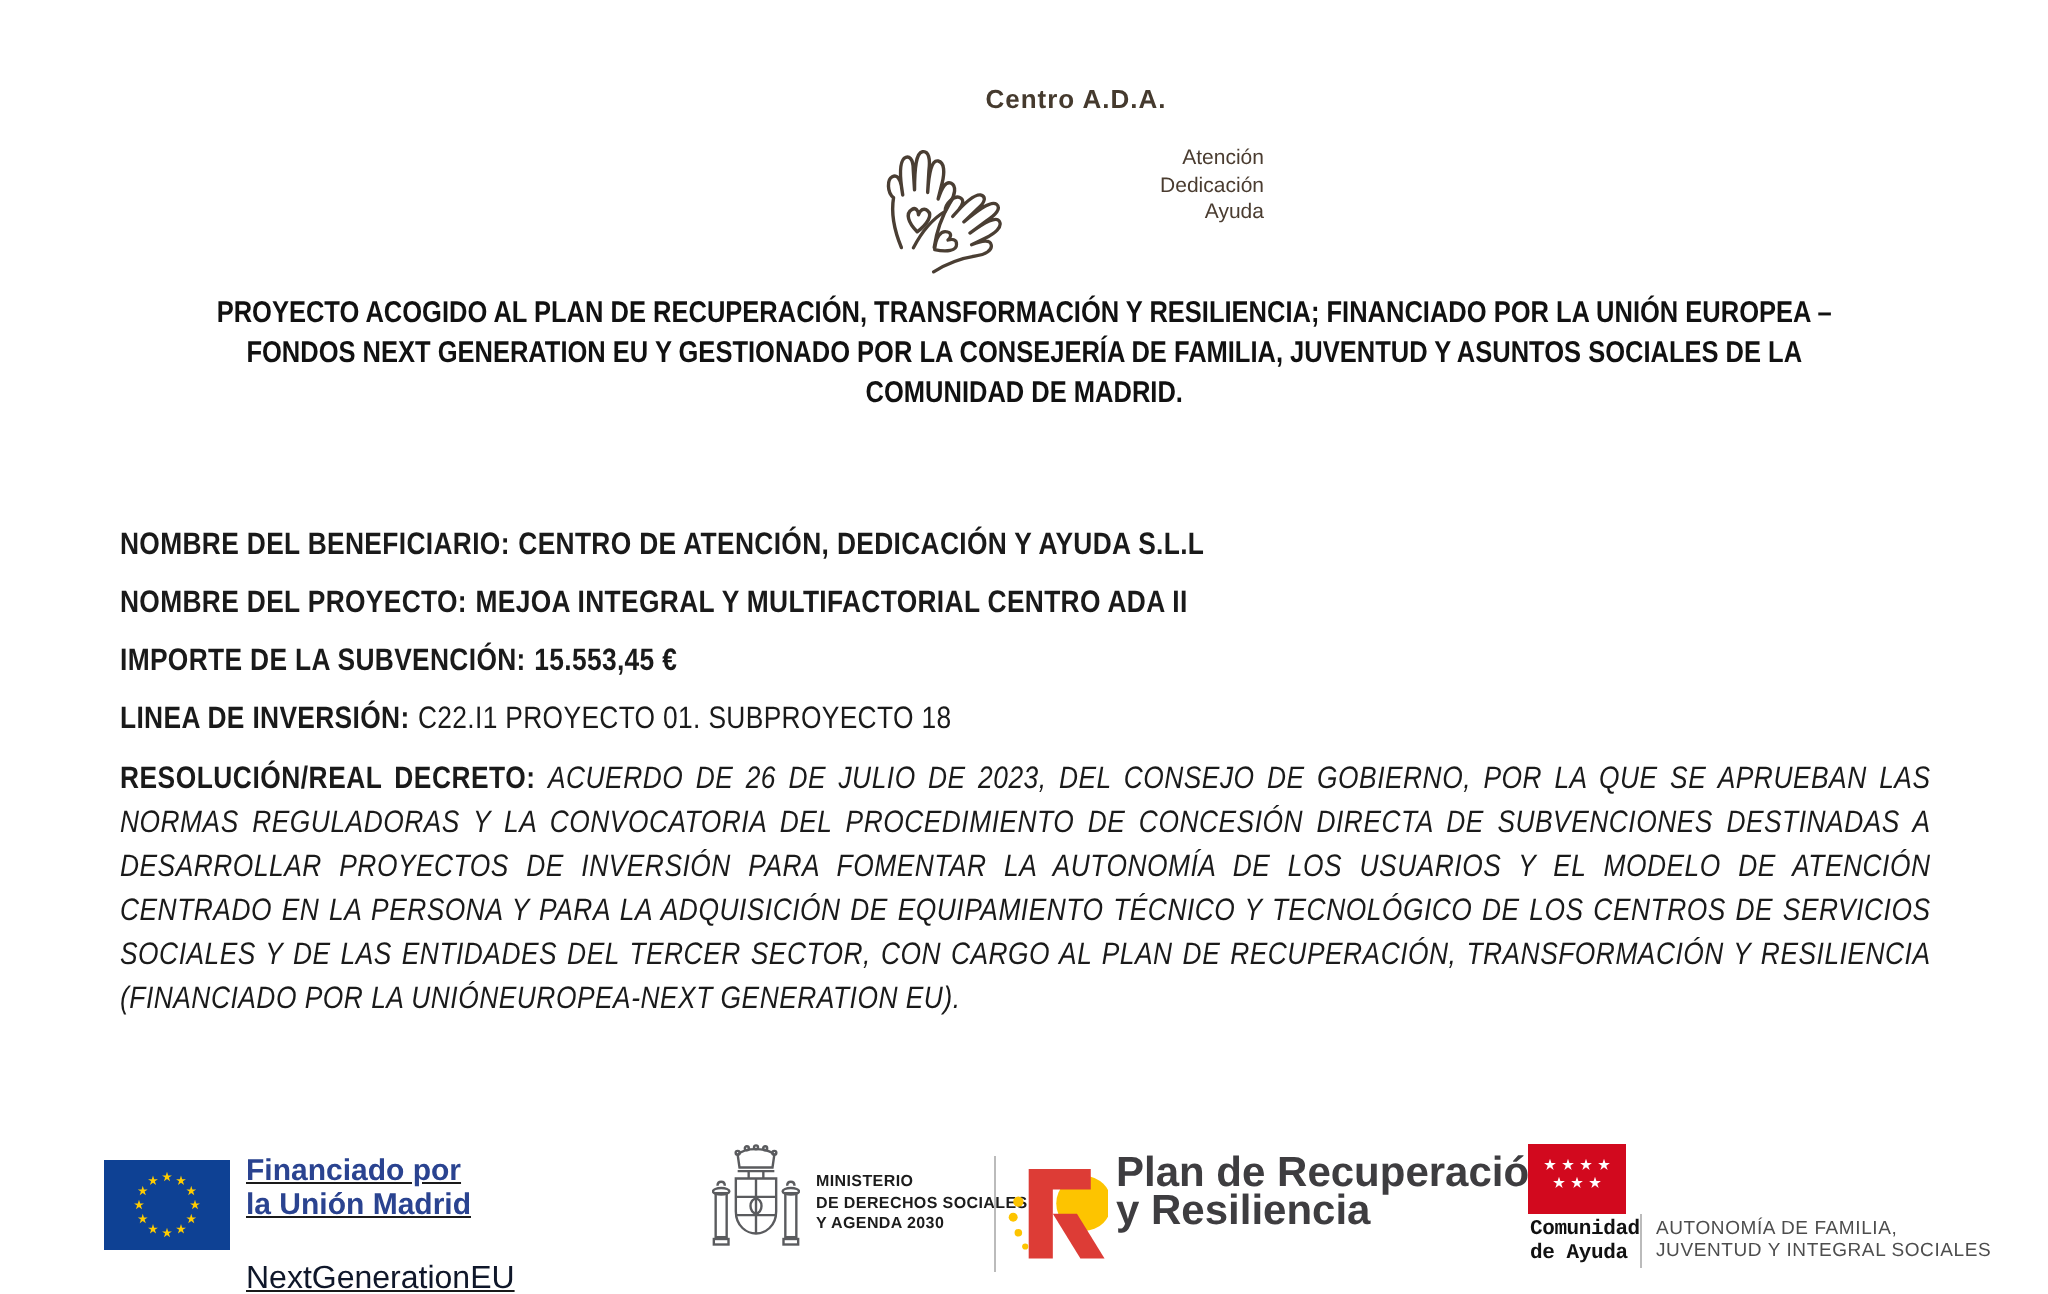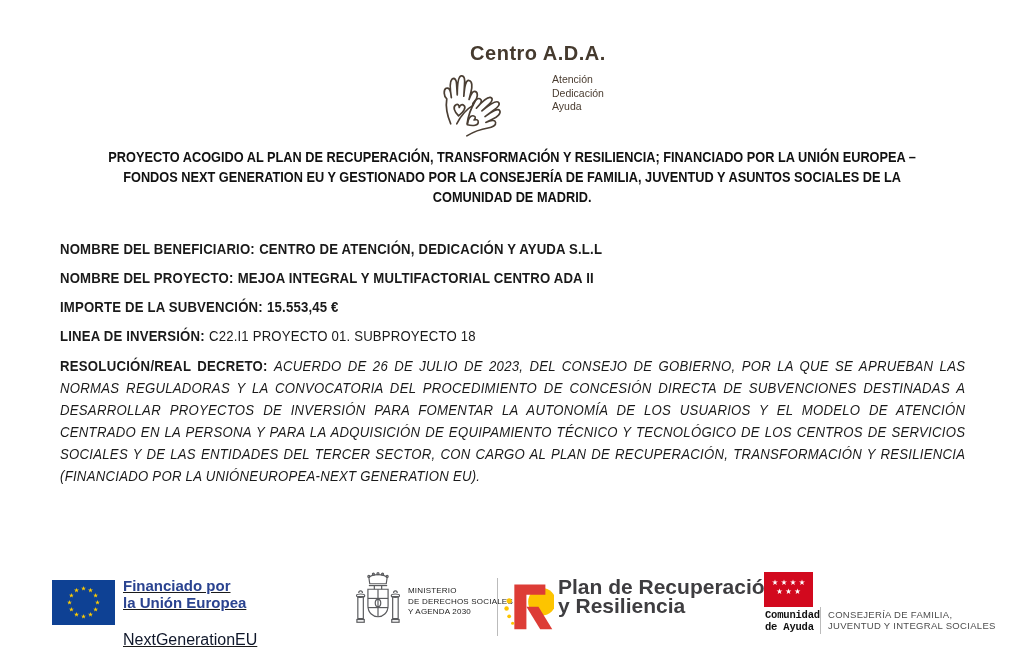--- a/index.html
+++ b/index.html
@@ -4,51 +4,51 @@
 <style>
   html,body{margin:0;padding:0;background:#e9e9e9;}
   #page{position:relative;width:1024px;height:647px;background:#ffffff;overflow:hidden;
         font-family:"Liberation Sans",sans-serif;color:#1a1a1a;}
   
   .cond{transform:scaleX(0.85);transform-origin:0 0;}
 
   
   .logo-block{position:absolute;left:418px;top:40px;width:240px;height:105px;}
   .logo-title{position:absolute;left:0;top:2px;width:240px;text-align:center;
-              font-size:20px;font-weight:bold;color:#453a2e;letter-spacing:.5px;}
+              font-size:13px;font-weight:bold;color:#453a2e;letter-spacing:.5px;}
   .hands{position:absolute;left:14px;top:22px;}
-  .logo-tagline{position:absolute;left:134px;top:33px;width:96px;text-align:left;
+  .logo-tagline{position:absolute;left:118px;top:33px;width:96px;text-align:right;
                 font-size:10.5px;line-height:13.5px;color:#4a3c30;}
 
   
   .stmt-wrap{position:absolute;left:0;top:147px;width:988px;}
   .stmt{width:1205px;box-sizing:border-box;padding:0 106px;text-align:center;
         font-size:15px;font-weight:bold;line-height:20px;color:#111;}
 
   
-  .details-wrap{position:absolute;left:60px;top:239px;width:905px;}
+  .details-wrap{position:absolute;left:60px;top:263px;width:905px;}
   .details{width:1065px;font-size:15.5px;letter-spacing:.2px;}
   .row{line-height:20px;margin-bottom:9px;}
   .lbl{font-weight:bold;}
   .val{margin-left:5px;}
   .val.b{font-weight:bold;}
   .res{margin:1px 0 0 0;text-align:justify;line-height:22px;letter-spacing:.3px;}
   .ital{font-style:italic;}
 
   
   .footer{position:absolute;left:0;top:562px;width:1024px;height:80px;}
   .eu-block{position:absolute;left:52px;top:16px;}
   .eu-flag{position:absolute;left:0;top:2px;}
   .eu-text{position:absolute;left:71px;top:0;white-space:nowrap;text-decoration:underline;}
   .eu-t1{font-size:15px;font-weight:bold;color:#2a4390;line-height:16.5px;}
   .eu-t2{font-size:16px;color:#0f172a;margin-top:20px;}
 
   .min-block{position:absolute;left:356px;top:8px;}
   .crest{position:absolute;left:0;top:0;}
-  .min-text{position:absolute;left:52px;top:16px;font-size:8px;font-weight:normal;
+  .min-text{position:absolute;left:52px;top:16px;font-size:8px;font-weight:bold;
             color:#1c1c1c;line-height:10.5px;letter-spacing:.2px;white-space:nowrap;}
 
   .vdiv1{position:absolute;left:497px;top:16px;width:1px;height:58px;background:#bbbbbb;}
 
   .prtr-block{position:absolute;left:504px;top:12px;}
   .prtr-logo{position:absolute;left:0;top:4px;}
   .prtr-text{position:absolute;left:54px;top:4px;font-size:21px;font-weight:bold;
              color:#3e3d40;line-height:18.5px;white-space:nowrap;}
 
   .mad-block{position:absolute;left:764px;top:10px;}
@@ -134,21 +134,21 @@
           <use href="#star5" transform="translate(31.5,36.5) scale(2.6)"></use>
           <use href="#star5" transform="translate(24.5,34.62) scale(2.6)"></use>
           <use href="#star5" transform="translate(19.38,29.5) scale(2.6)"></use>
           <use href="#star5" transform="translate(17.5,22.5) scale(2.6)"></use>
           <use href="#star5" transform="translate(19.38,15.5) scale(2.6)"></use>
           <use href="#star5" transform="translate(24.5,10.38) scale(2.6)"></use>
         </g>
       </svg>
       <div class="eu-text">
         <div class="eu-t1">Financiado por</div>
-        <div class="eu-t1">la Unión Europea</div>
+        <div class="eu-t1">la Unión Madrid</div>
         <div class="eu-t2">NextGenerationEU</div>
       </div>
     </div>
 
     <div class="min-block">
       <svg class="crest" width="44" height="66" viewBox="0 0 48 70" fill="none" stroke="#5a5b5e" stroke-width="1.3">
         <path d="M15,14 L14,7 C18,3 30,3 34,7 L33,14 Z"></path>
         <circle cx="14" cy="6" r="1.1"></circle>
           <circle cx="19" cy="3.5" r="1.1"></circle>
           <circle cx="24" cy="3" r="1.1"></circle>
@@ -208,19 +208,19 @@
           <use href="#star5" transform="translate(24.5,19.5) scale(3.1)"></use>
           <use href="#star5" transform="translate(33.5,19.5) scale(3.1)"></use>
         </g>
       </svg>
       <div class="mad-name">
         <div>Comunidad</div>
         <div>de Ayuda</div>
       </div>
       <div class="vdiv2"></div>
       <div class="mad-dept">
-        <div>CONSEJERÍA DE FAMILIA,</div>
+        <div>AUTONOMÍA DE FAMILIA,</div>
         <div>JUVENTUD Y INTEGRAL SOCIALES</div>
       </div>
     </div>
 
   </div>
 </div>
 
 </body></html>

